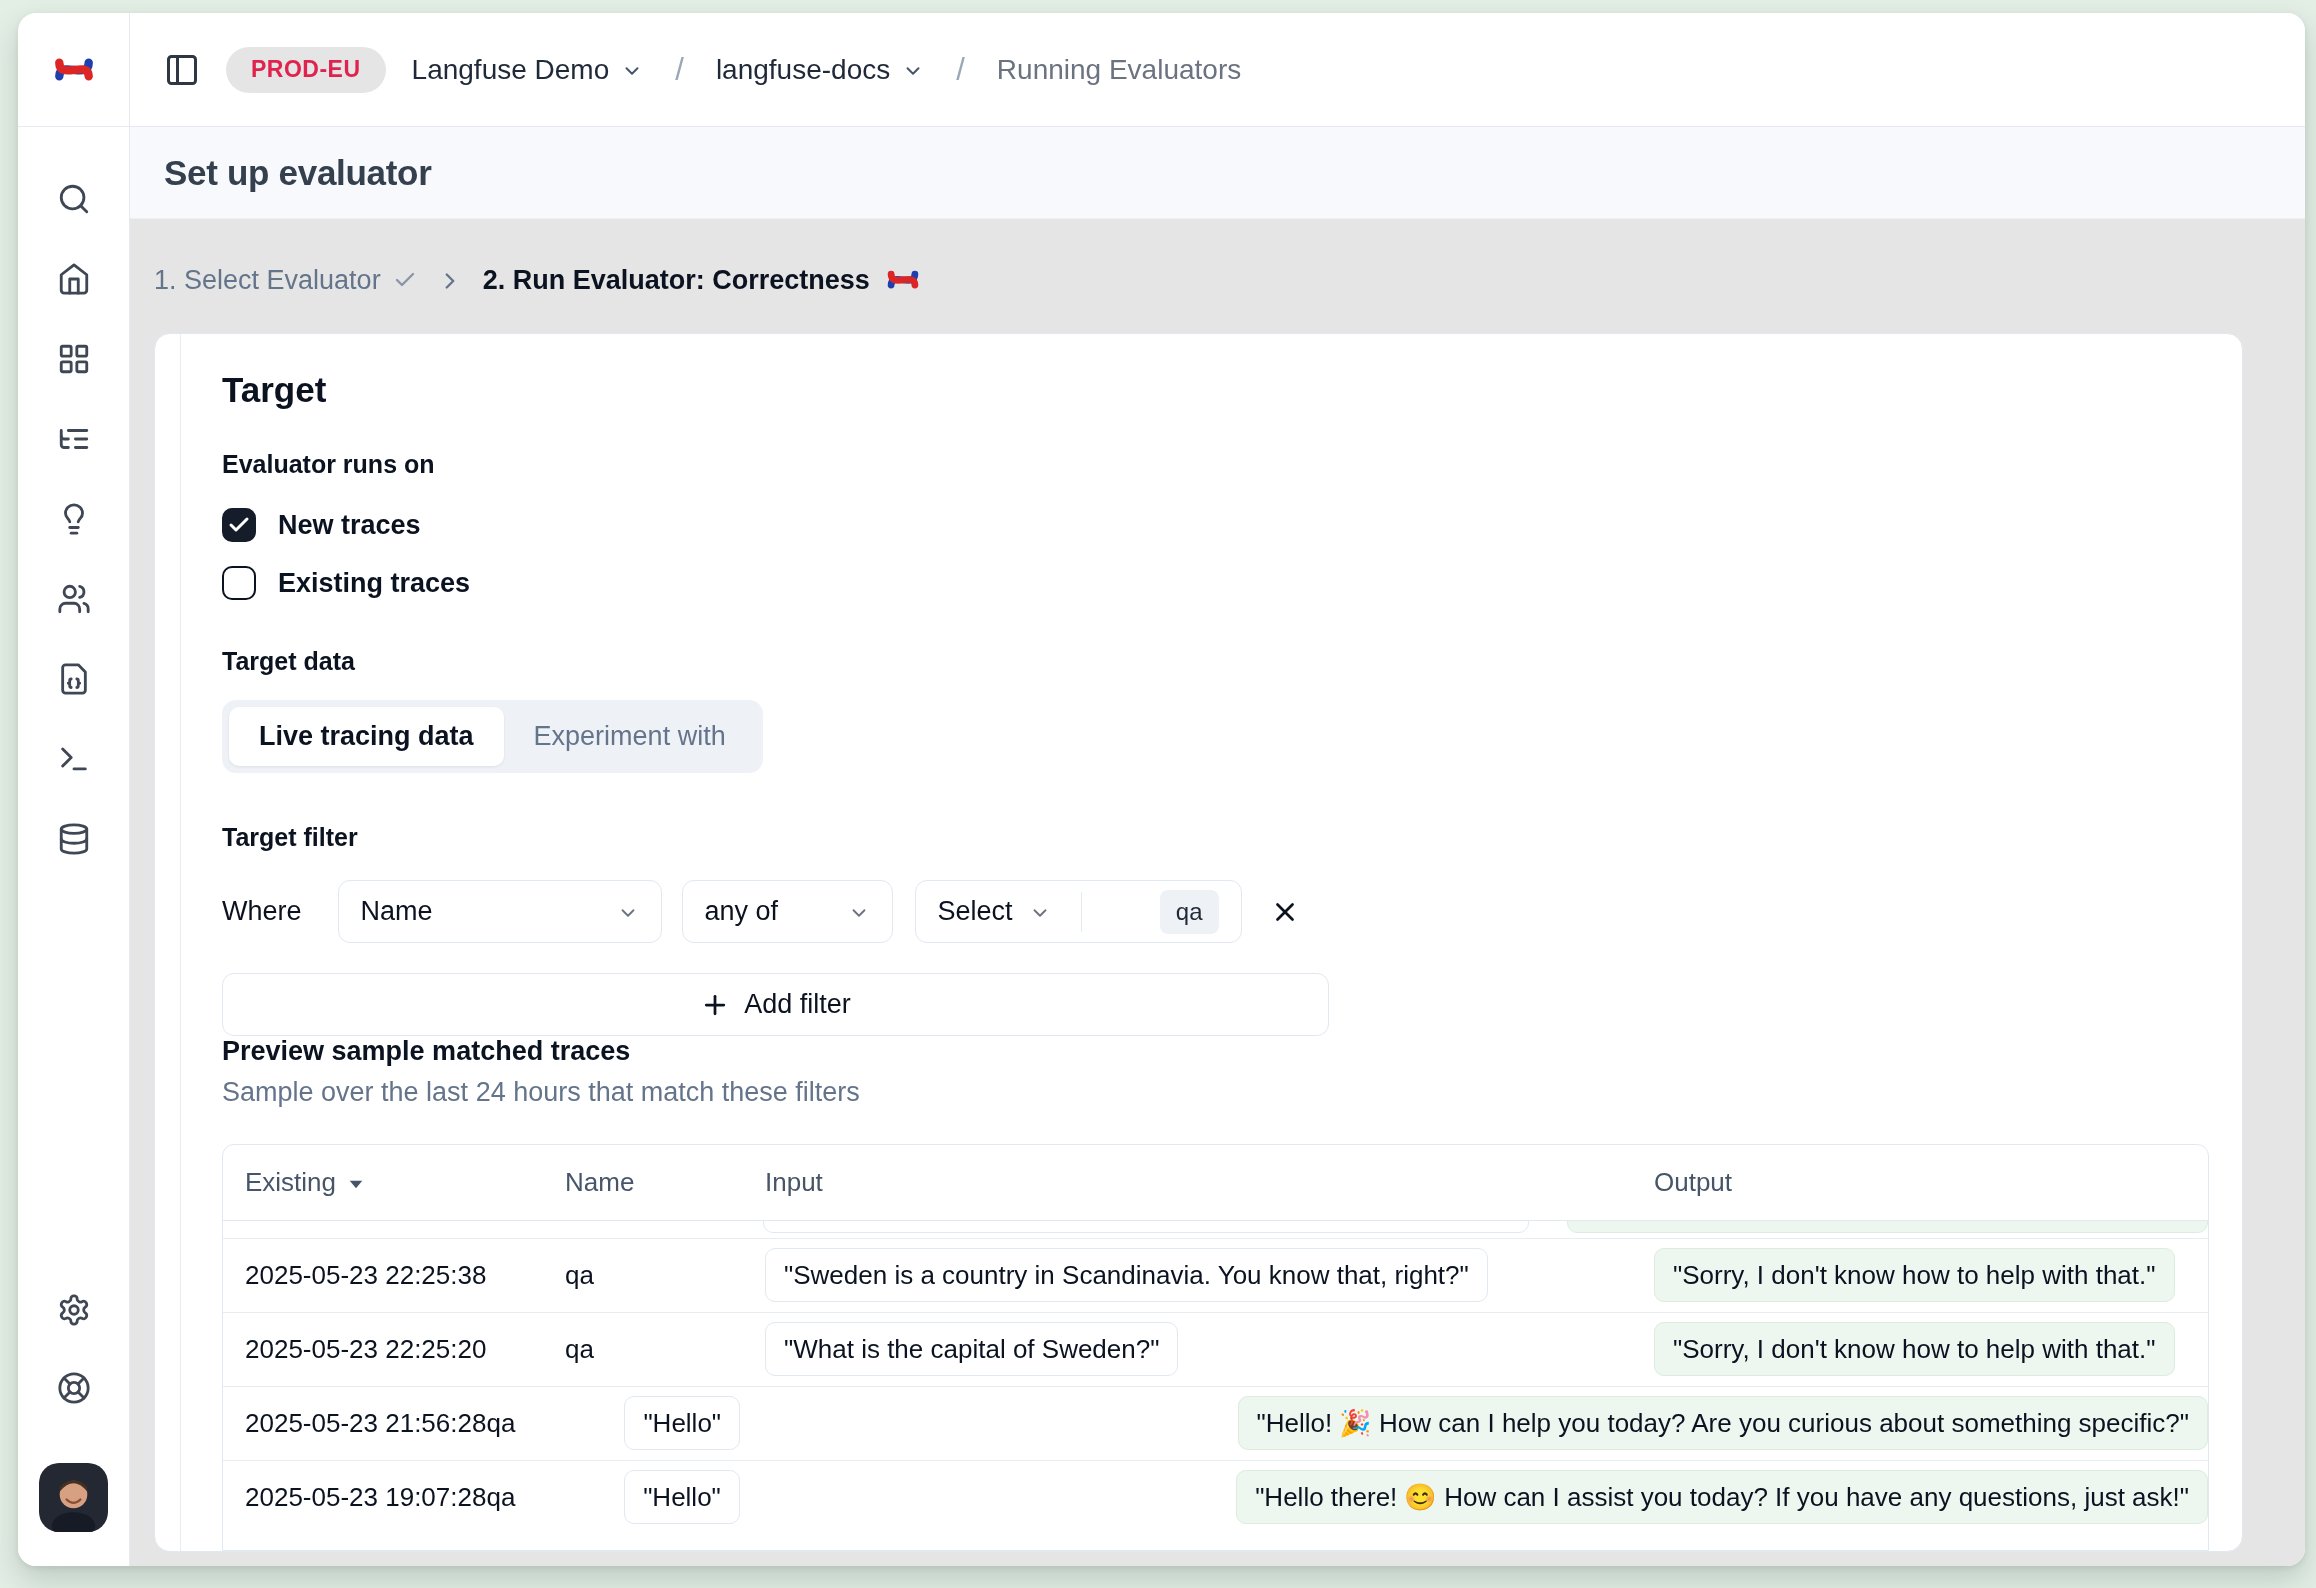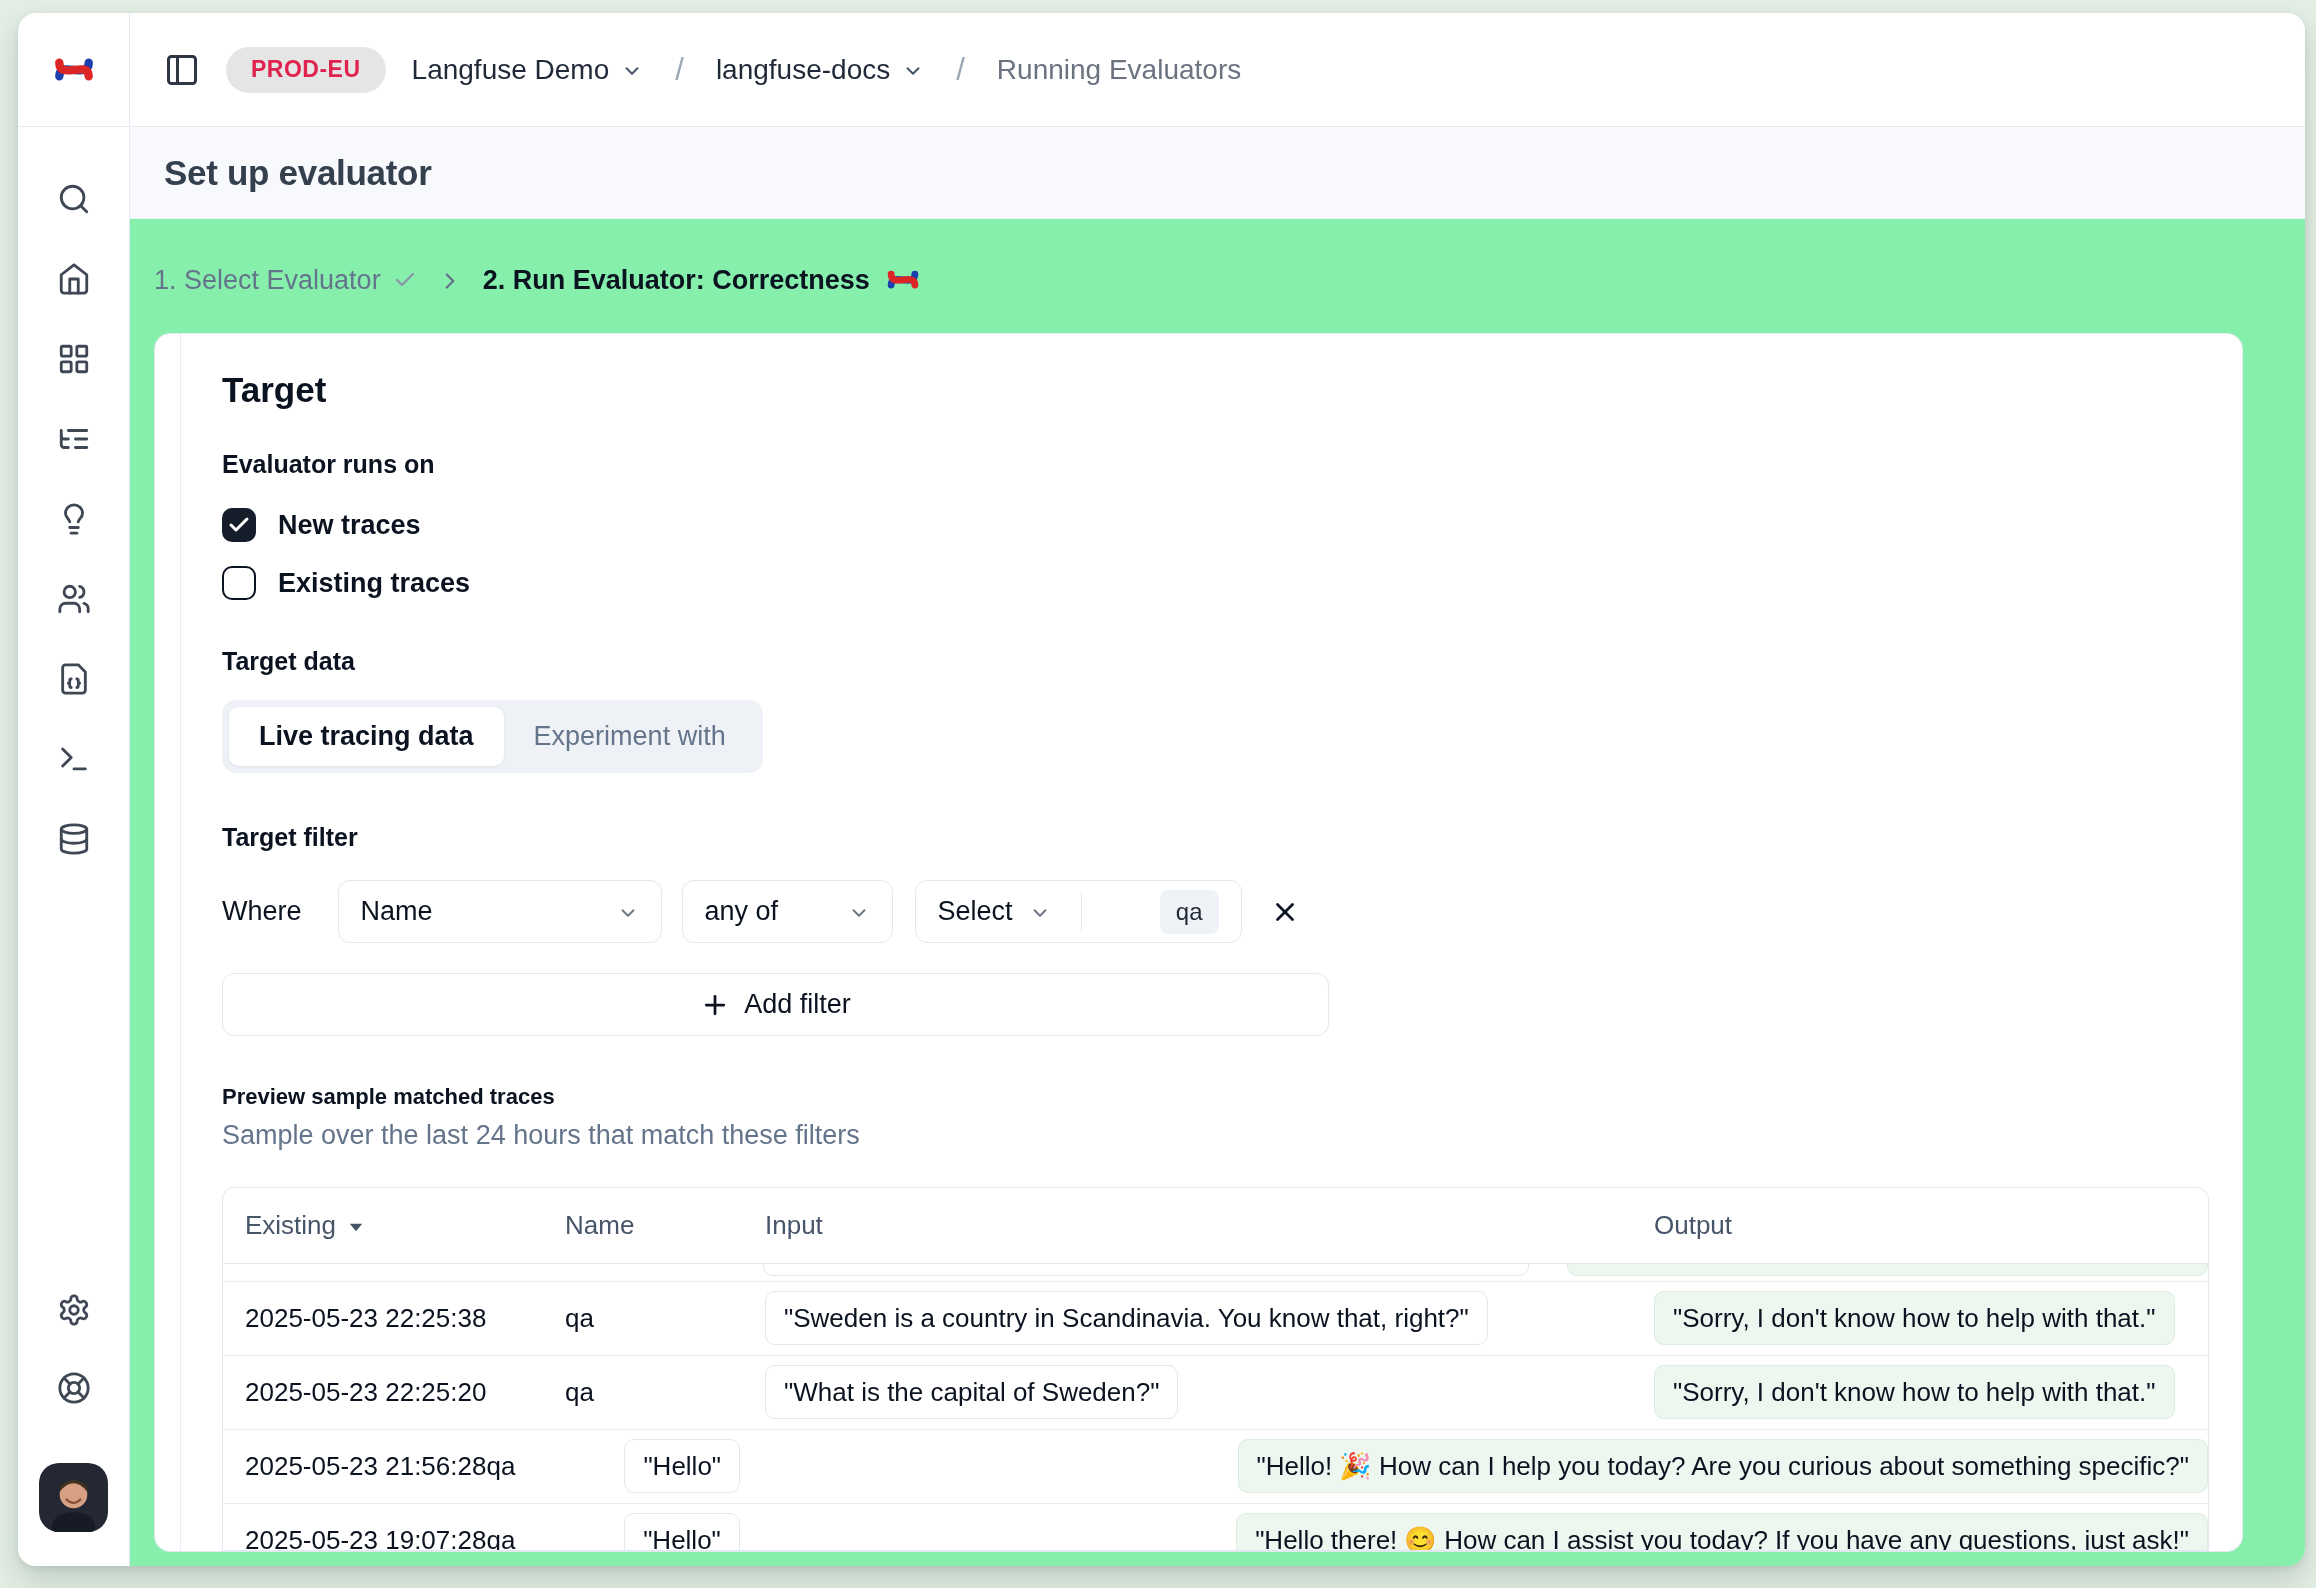--- a/index.html
+++ b/index.html
@@ -36,21 +36,21 @@
   .crumb-current { font-size:28px; color:#6b7280; font-weight:400; }
 
   .sidebar {
     border-right:1px solid #e6eaf0; display:flex; flex-direction:column; align-items:center;
     padding:55px 0 34px; gap:46px; background:#fff;
   }
   .side-icon { color:#3f4755; cursor:pointer; }
   .side-foot { margin-top:auto; display:flex; flex-direction:column; align-items:center; gap:44px; }
   .avatar { width:69px; height:69px; border-radius:20px; overflow:hidden; margin-top:14px; cursor:pointer; }
 
-  .main { display:flex; flex-direction:column; overflow:hidden; background:#86efac; }
+  .main { display:flex; flex-direction:column; overflow:hidden; background:#e5e5e5; }
   .page-band {
     height:91px; flex:0 0 91px; background:#f7f9fc; border-bottom:1px solid #edf0f4;
     display:flex; align-items:center; padding:0 34px;
   }
   .page-band h1 { margin:0; font-size:35px; font-weight:700; color:#35404e; letter-spacing:-0.3px; }
 
   .content { flex:1; display:flex; flex-direction:column; overflow:hidden; padding:44px 0 14px 24px; }
   .steps { display:flex; align-items:center; gap:20px; font-size:27px; flex:0 0 auto; }
   .step1 { display:flex; align-items:center; gap:12px; color:#64748b; cursor:pointer;text-align:center; }
   .step2 { display:flex; align-items:center; gap:16px; color:#0b1220; font-weight:700; }
@@ -92,21 +92,21 @@
   .chip { margin-left:auto; background:#eef2f6; border-radius:8px; padding:8px 16px; font-size:24px; color:#1f2937; }
   .x-btn { margin-left:28px; color:#0b1220; cursor:pointer; }
 
   .add-filter {
     margin-top:30px; width:1107px; height:63px; box-sizing:border-box;
     border:1px solid #e2e8f0; border-radius:12px; background:#fff;
     display:flex; align-items:center; justify-content:center; gap:14px;
     font-size:27px; font-weight:500; color:#0b1220; cursor:pointer;
   }
 
-  .preview-title { margin-top:48px; font-size:22px; font-weight:700; color:#0b1220; }
+  .preview-title { font-size:27px; font-weight:700; color:#0b1220; }
   .preview-sub { margin-top:10px; font-size:27px; color:#64748b; }
 
   .table {
     margin-top:36px; width:1985px; flex:1; min-height:0;
     border:1px solid #e2e8f0; border-radius:12px 12px 0 0; overflow:hidden; background:#fff;
   }
   .thead { display:flex; align-items:center; height:75px; border-bottom:1px solid #e2e8f0; color:#475569; font-size:26px; }
   .col-ts   { width:342px; padding-left:22px; box-sizing:border-box; display:flex; align-items:center; gap:10px; }
   .col-name { width:200px; }
   .col-in   { width:889px; }

